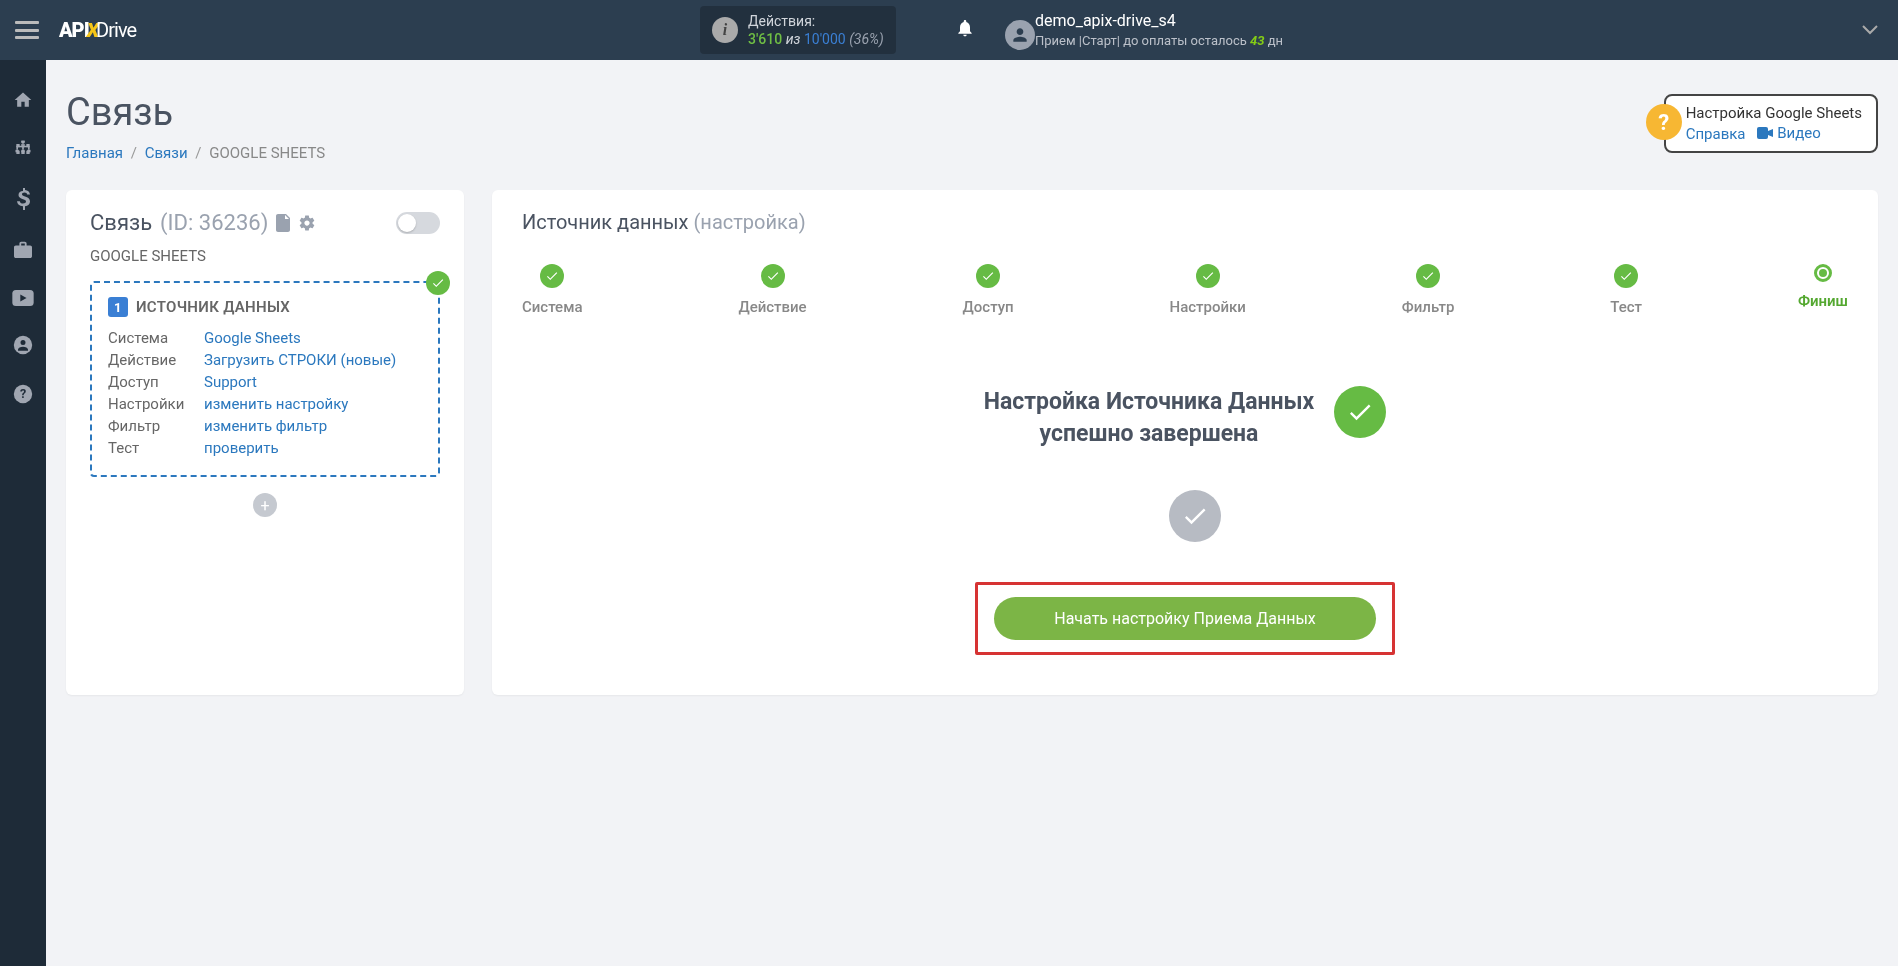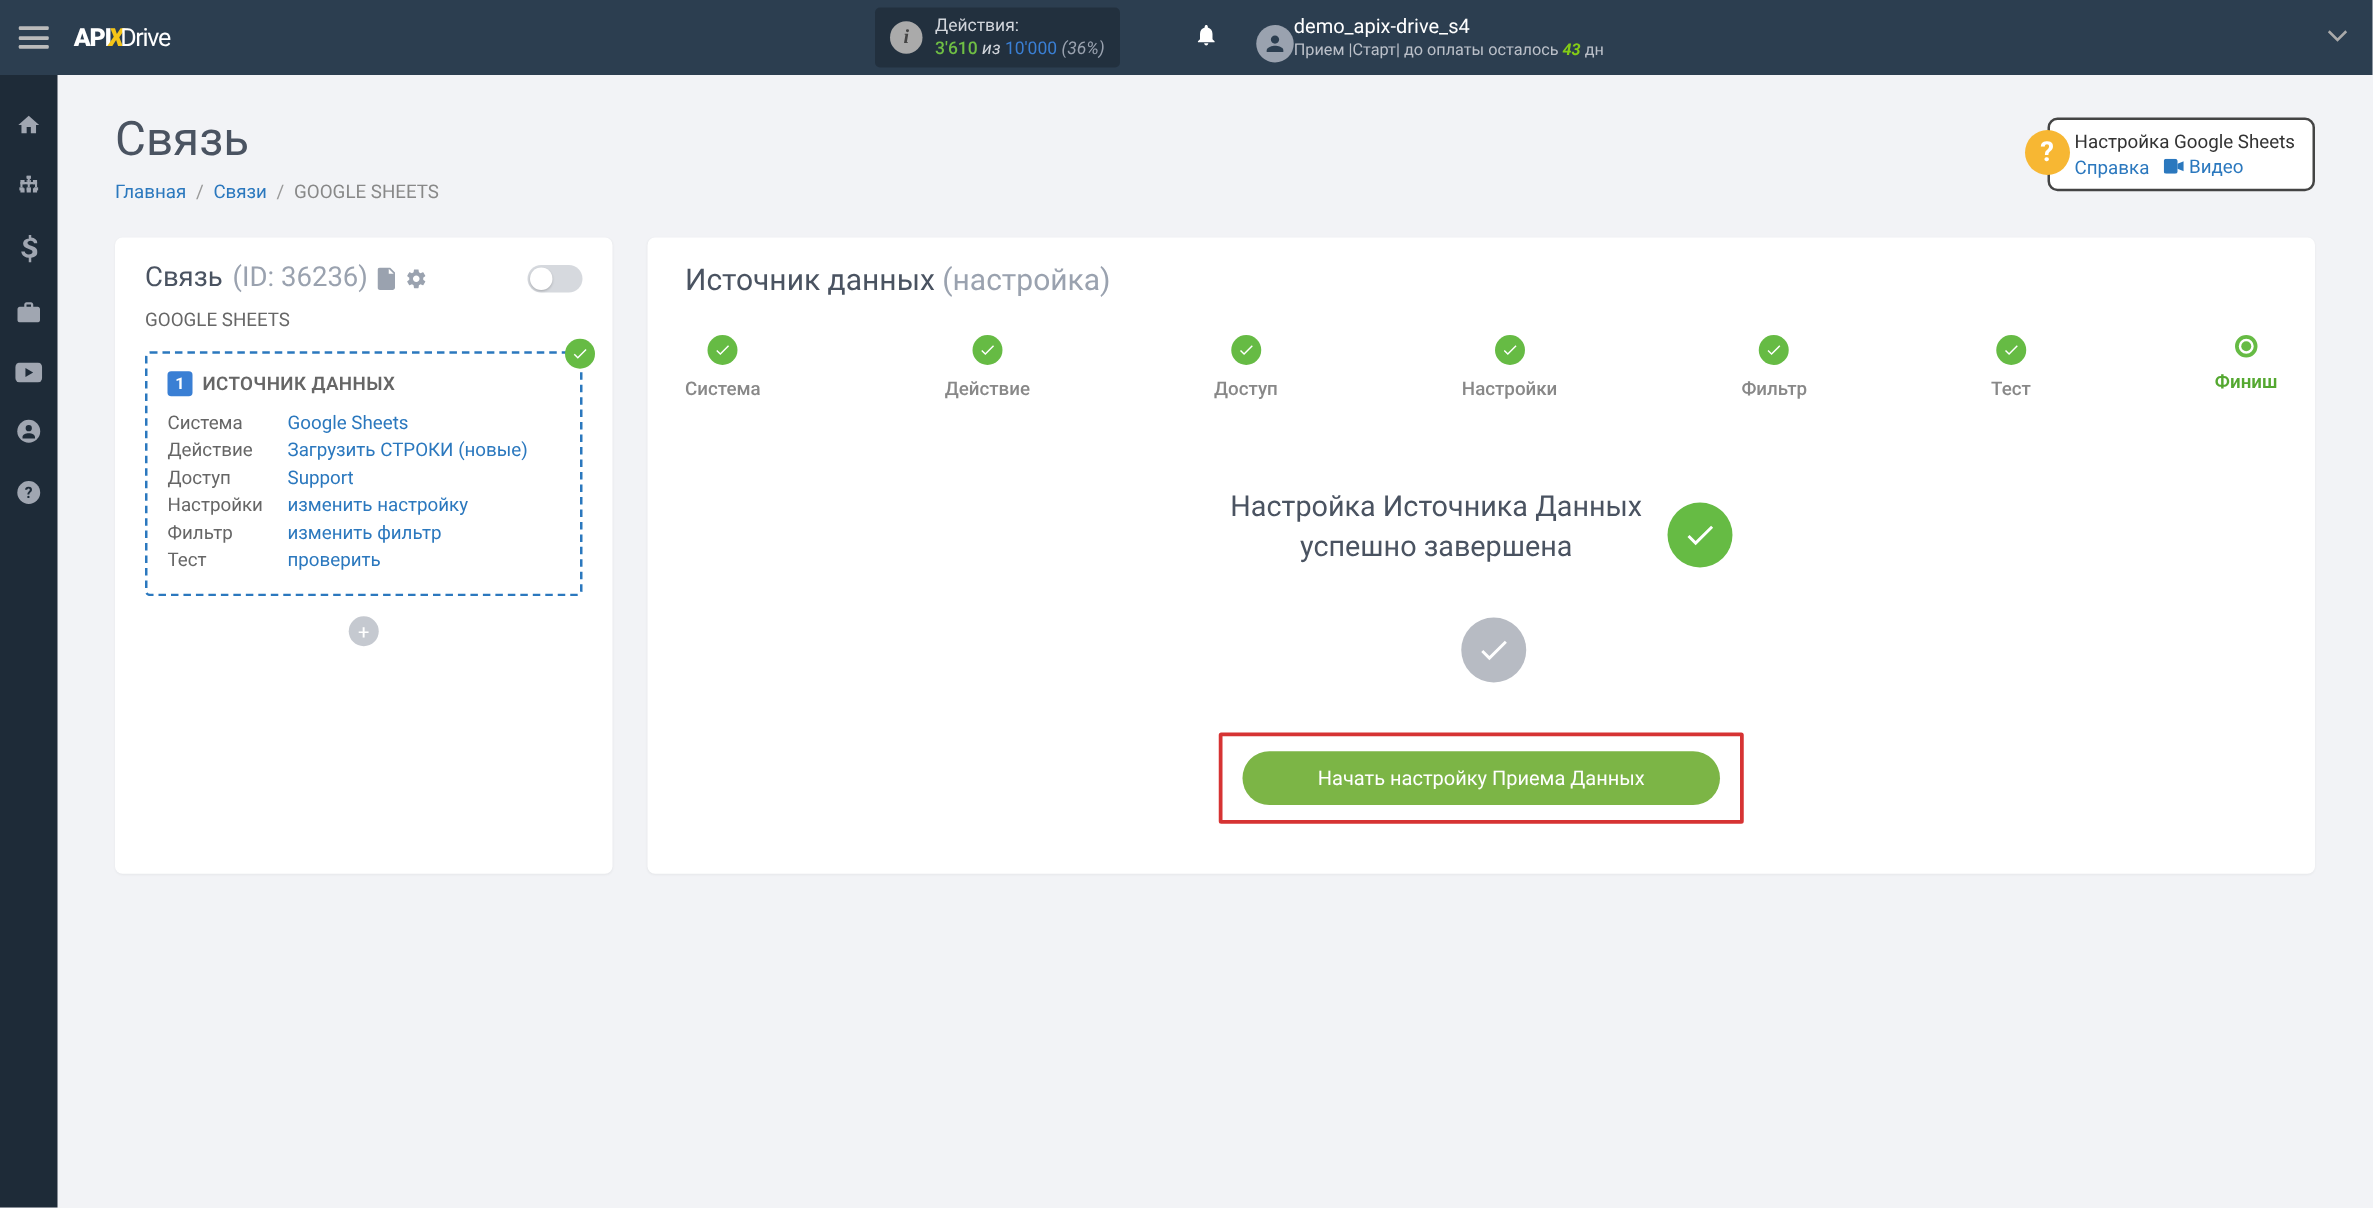--- a/index.html
+++ b/index.html
@@ -31,21 +31,21 @@
 .user-name { color: #fff; font-size: 16px; }
 .tariff-line { font-size: 13px; color: #bbc0c9; }
 .tariff-line b { color: #84cc16; font-style: italic; }
 .header-chevron { position: absolute; right: 20px; color: #aaa; font-size: 14px; cursor: pointer; }
 
 
 .sidebar { position: absolute; left: 0; top: 60px; width: 46px; height: calc(100% - 60px); background: #1e2b38; display: flex; flex-direction: column; align-items: center; padding-top: 30px; gap: 24px; }
 .sidebar-item { color: #a0a6b1; font-size: 20px; cursor: pointer; width: 100%; text-align: center; }
 
 
-.content { position: absolute; left: 46px; top: 60px; right: 0; bottom: 0; padding: 30px 46px; overflow: hidden; }
+.content { position: absolute; left: 46px; top: 60px; right: 0; bottom: 0; padding: 30px 20px; overflow: hidden; }
 .page-header { display: flex; justify-content: space-between; align-items: flex-start; }
 .page-title { font-size: 38px; color: #4a5361; font-weight: 400; }
 .breadcrumb { margin-top: 10px; font-size: 15px; color: #999; }
 .breadcrumb a { color: #2b78be; text-decoration: none; }
 .breadcrumb .sep { color: #999; margin: 0 4px; }
 .breadcrumb .current { color: #888; }
 
 .help-box { position: relative; background: #fff; border: 2px solid #444; border-radius: 8px; padding: 8px 14px 8px 20px; margin-top: 4px; }
 .help-box .q { position: absolute; left: -20px; top: 8px; width: 36px; height: 36px; border-radius: 50%; background: #f7b733; color: #fff; display: flex; align-items: center; justify-content: center; font-size: 22px; font-weight: bold; }
 .help-title { font-size: 15px; color: #333; }
@@ -73,34 +73,34 @@
 .source-heading { display: flex; align-items: center; gap: 8px; font-size: 15px; color: #666; font-weight: 600; letter-spacing: 0.3px; }
 .num-badge { background: #3a7fd4; color: #fff; width: 20px; height: 20px; border-radius: 3px; display: inline-flex; align-items: center; justify-content: center; font-size: 13px; font-weight: bold; }
 .source-table { margin-top: 12px; font-size: 15px; }
 .source-table .row { display: flex; margin-bottom: 4px; }
 .source-table .label { width: 96px; color: #666; }
 .source-table .value { color: #2b78be; cursor: pointer; }
 
 .add-btn { margin: 16px auto 0; width: 24px; height: 24px; background: #c5c9d0; border-radius: 50%; display: flex; align-items: center; justify-content: center; color: #fff; font-size: 16px; cursor: pointer; }
 
 
-.right-title { font-size: 24px; color: #4a5361; }
+.right-title { font-size: 20px; color: #4a5361; }
 .right-title .sub { color: #9aa2af; font-weight: 400; }
 
 .steps { display: flex; justify-content: space-between; margin-top: 30px; }
 .step { display: flex; flex-direction: column; align-items: center; gap: 10px; }
 .step-circle { width: 24px; height: 24px; border-radius: 50%; background: #66bb44; display: flex; align-items: center; justify-content: center; }
 .step-circle svg { width: 14px; height: 14px; fill: #fff; }
 .step-circle.ring { background: #fff; border: 3px solid #66bb44; width: 18px; height: 18px; }
 .step-circle.ring::after { content: ''; width: 8px; height: 8px; background: #66bb44; border-radius: 50%; }
 .step-label { font-size: 15px; color: #888; font-weight: 500; }
 .step.active .step-label { color: #54a830; font-weight: 600; }
 
 .finish-blocks { margin-top: 70px; }
-.finish-row { display: flex; align-items: flex-end; justify-content: center; gap: 20px; margin-bottom: 40px; }
+.finish-row { display: flex; align-items: flex-start; justify-content: center; gap: 20px; margin-bottom: 40px; font-weight: bold; }
 .finish-text { font-size: 23px; color: #4a5361; text-align: center; line-height: 1.4; }
 .finish-text.gray { color: #a5a9b3; }
 .finish-icon { width: 52px; height: 52px; border-radius: 50%; display: flex; align-items: center; justify-content: center; flex-shrink: 0; }
 .finish-icon.green { background: #66bb44; }
 .finish-icon.gray { background: #b7bbc3; }
 .finish-icon svg { width: 28px; height: 28px; fill: #fff; }
 
 .cta-wrap { display: flex; justify-content: center; margin-top: 20px; }
 .cta-highlight { border: 3px solid #d63333; padding: 12px 16px; border-radius: 2px; }
 .cta-btn { background: #7cb546; color: #fff; font-size: 16px; padding: 12px 60px; border-radius: 24px; border: none; cursor: pointer; }

